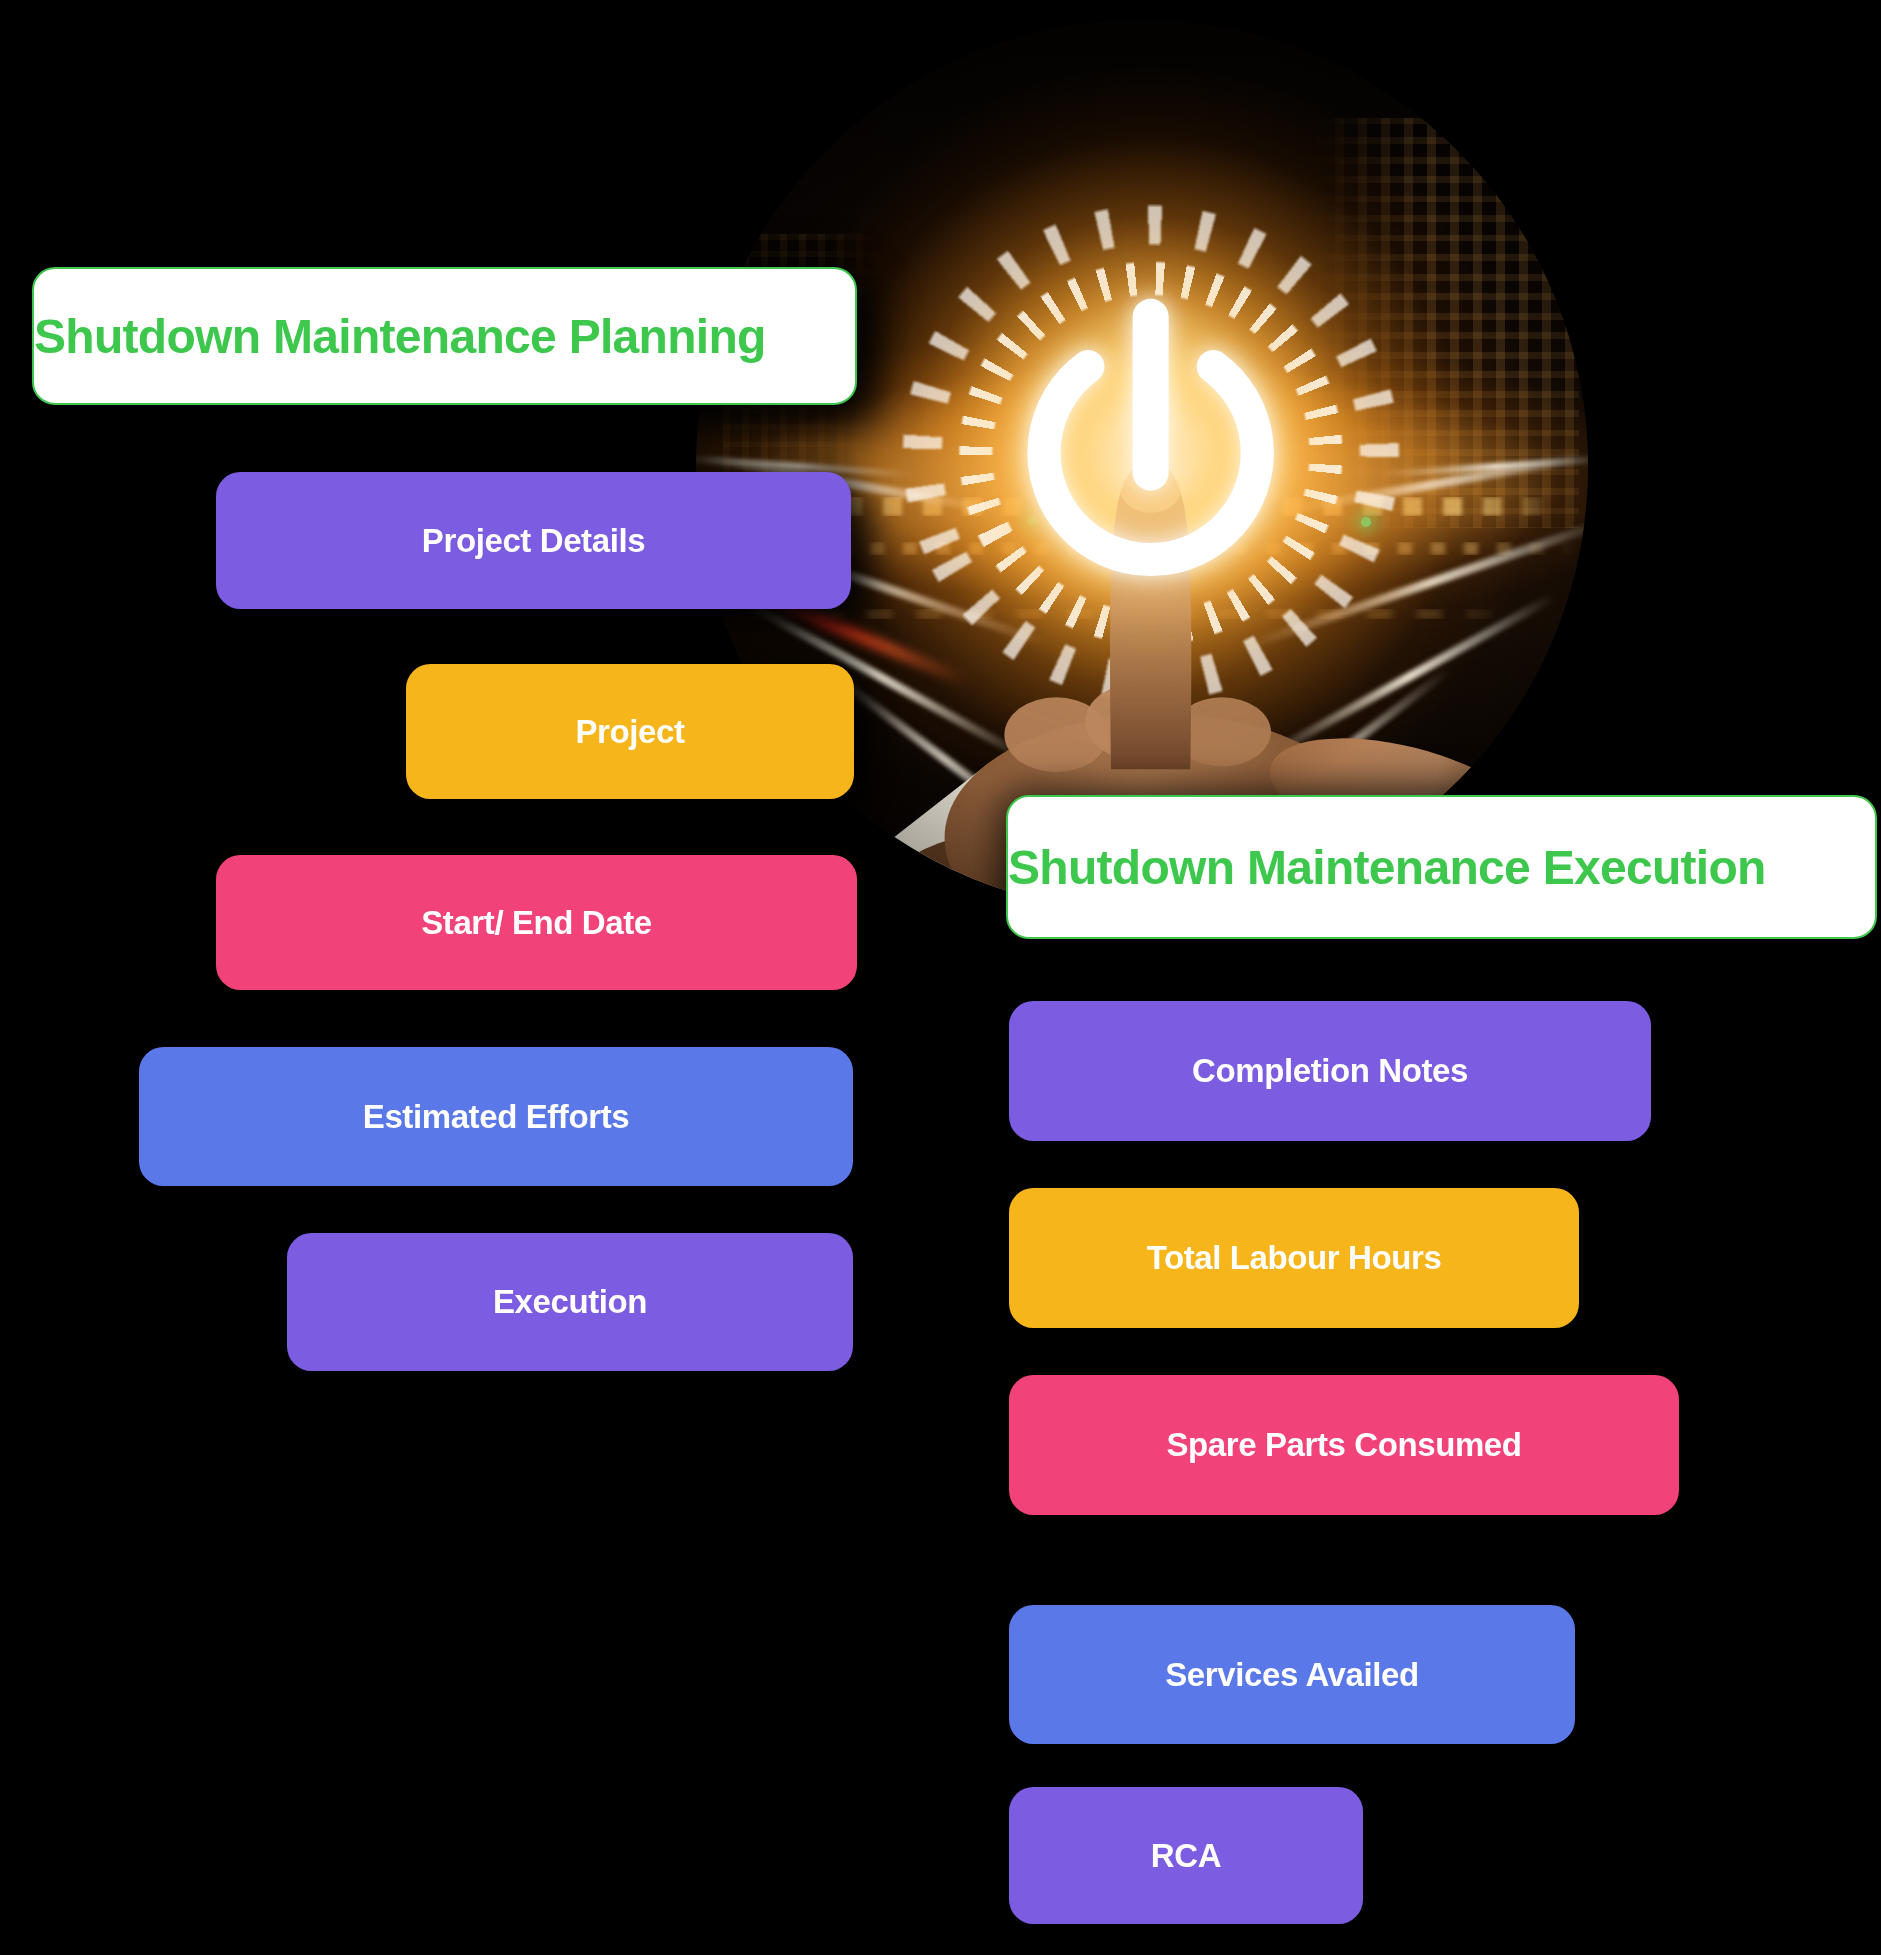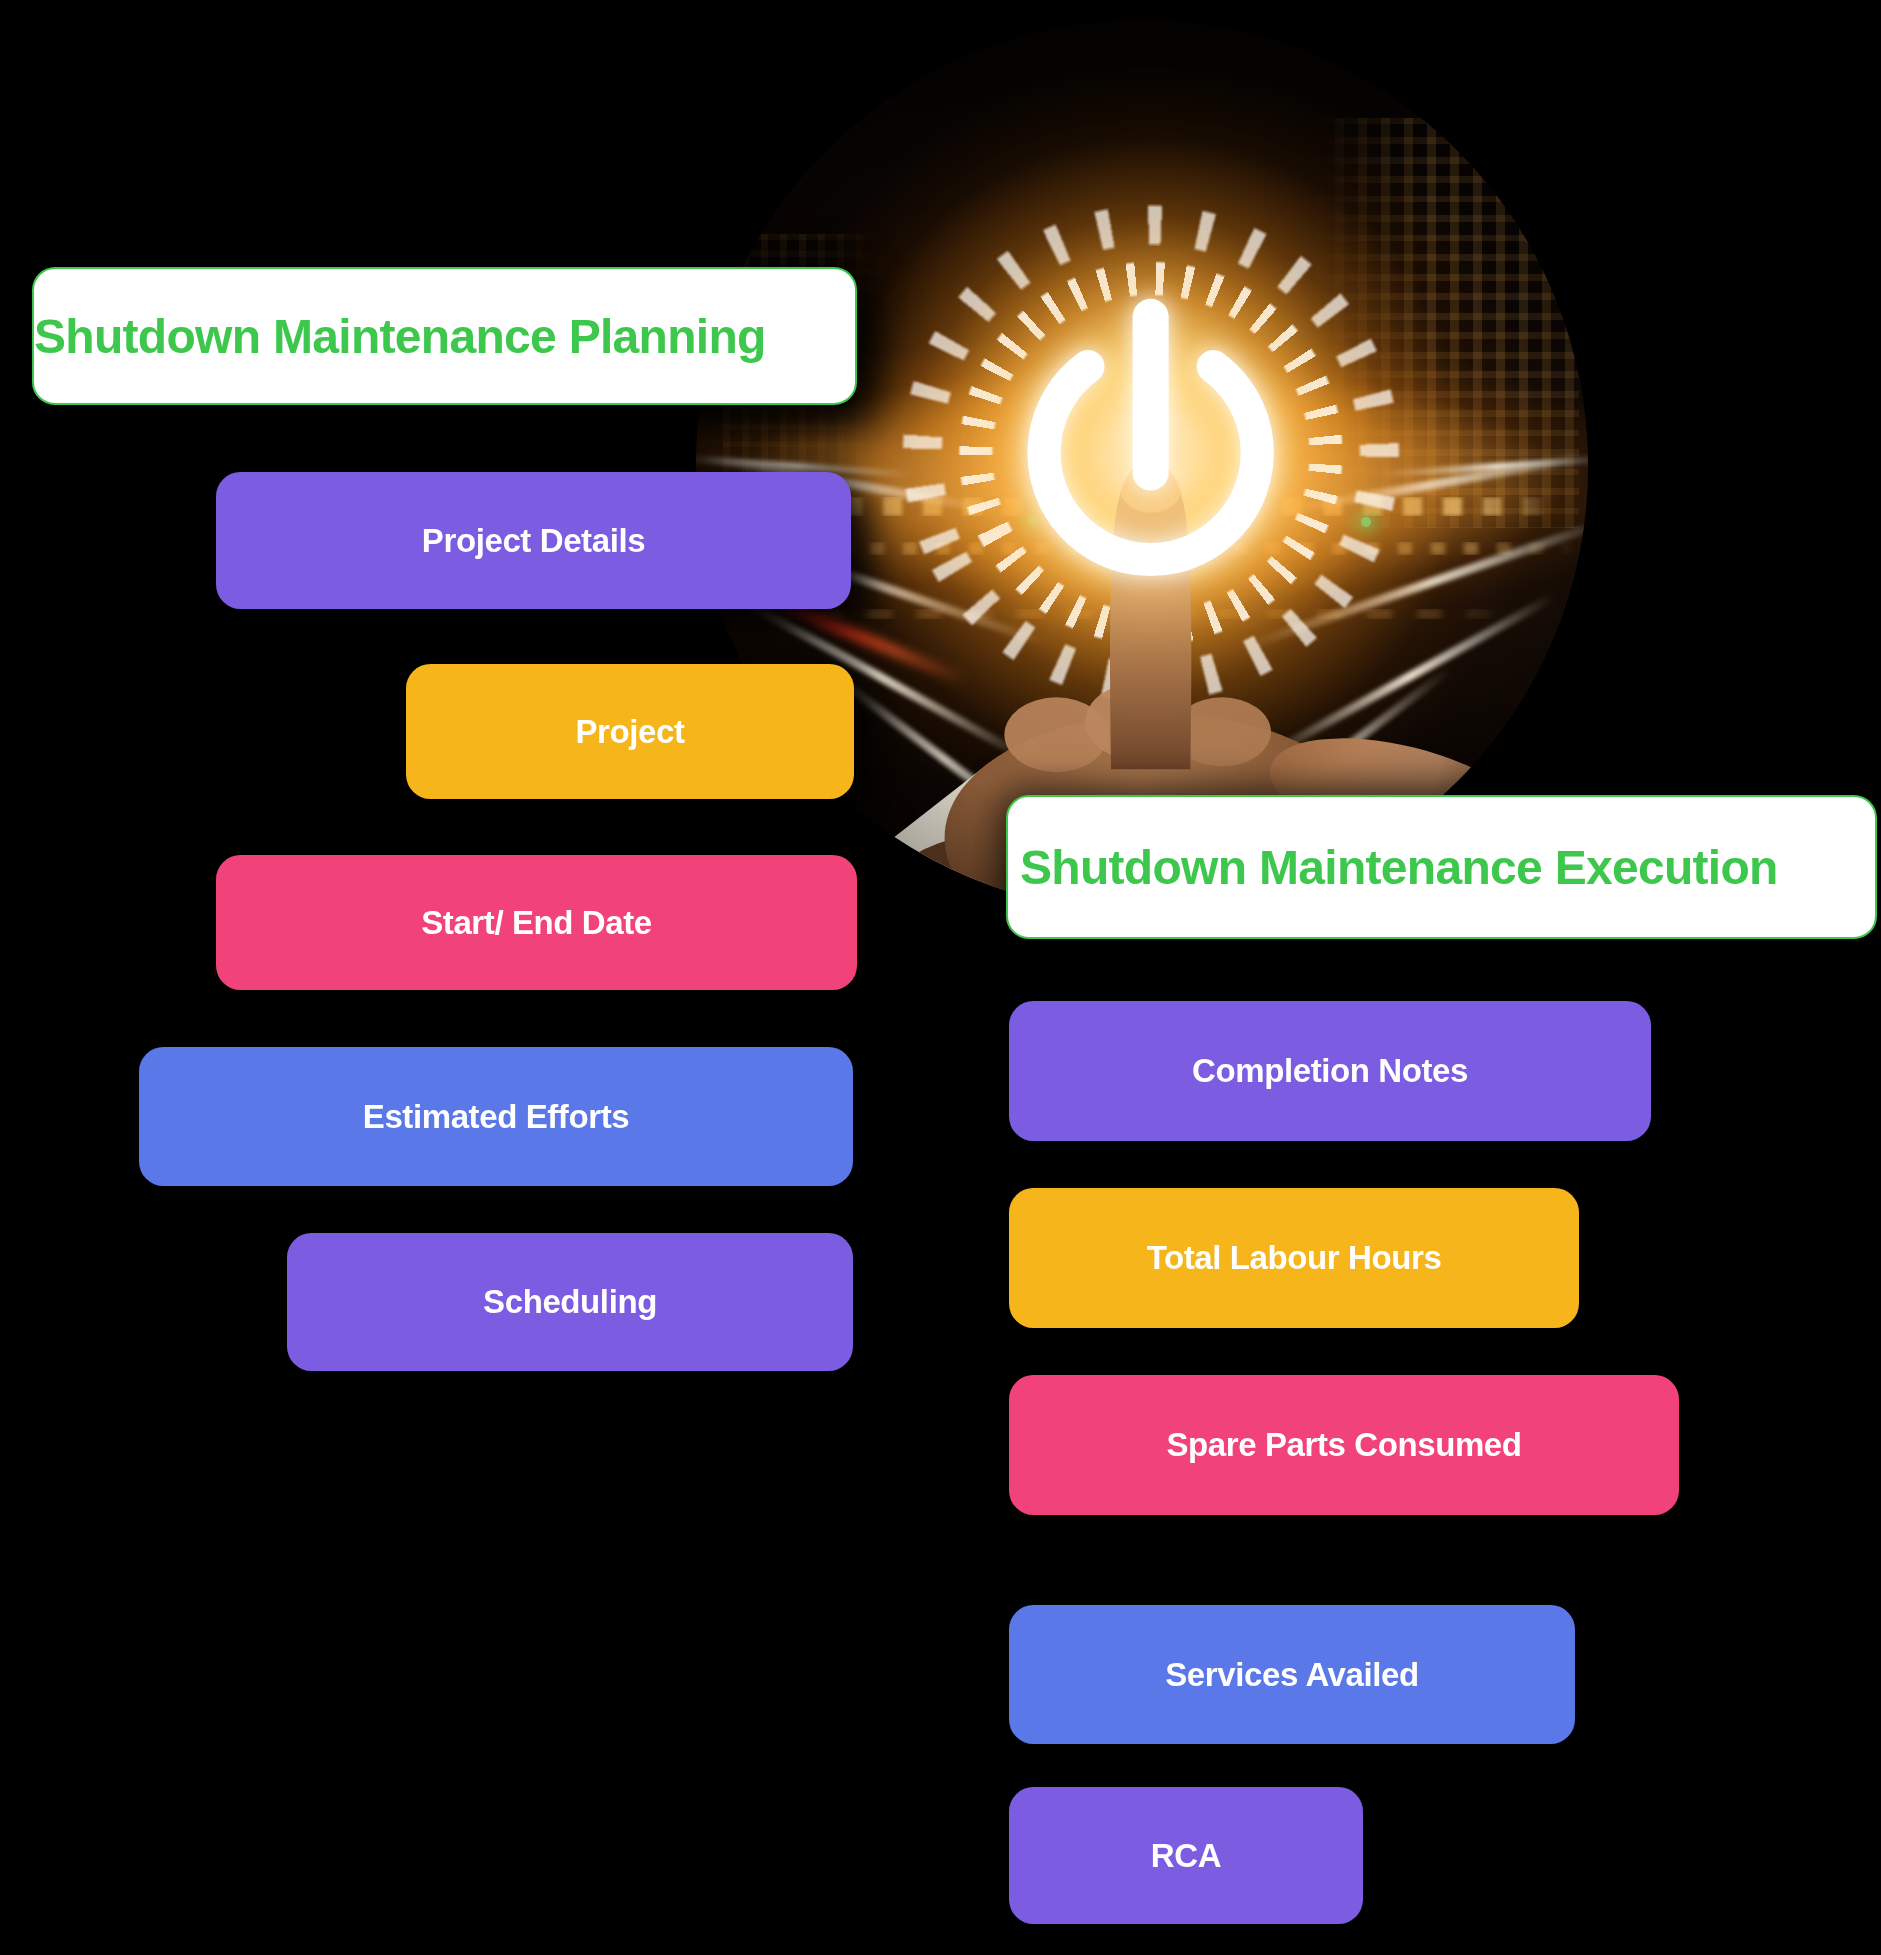--- a/index.html
+++ b/index.html
@@ -211,25 +211,25 @@
   <div class="pill" id="pl1" style="background: rgb(245, 181, 27);">
     <span class="pill-label">Project</span>
   </div>
   <div class="pill" id="pl2" style="background: rgb(242, 66, 122);">
     <span class="pill-label">Start/ End Date</span>
   </div>
   <div class="pill" id="pl3" style="background: rgb(90, 120, 232);">
     <span class="pill-label">Estimated Efforts</span>
   </div>
   <div class="pill" id="pl4" style="background: rgb(124, 92, 224);">
-    <span class="pill-label">Scheduling</span>
+    <span class="pill-label">Execution</span>
   </div>
 
   <div class="hbox" id="h-right" style="border-color: rgb(62, 199, 77);">
-    <span class="hlabel" style="color: rgb(62, 199, 77); margin-left: 12px;">Shutdown Maintenance Execution</span>
+    <span class="hlabel" style="color: rgb(62, 199, 77);">Shutdown Maintenance Execution</span>
   </div>
   <div class="pill" id="pr0" style="background: rgb(124, 92, 224);">
     <span class="pill-label">Completion Notes</span>
   </div>
   <div class="pill" id="pr1" style="background: rgb(245, 181, 27);">
     <span class="pill-label">Total Labour Hours</span>
   </div>
   <div class="pill" id="pr3" style="background: rgb(90, 120, 232);">
     <span class="pill-label">Services Availed</span>
   </div>

